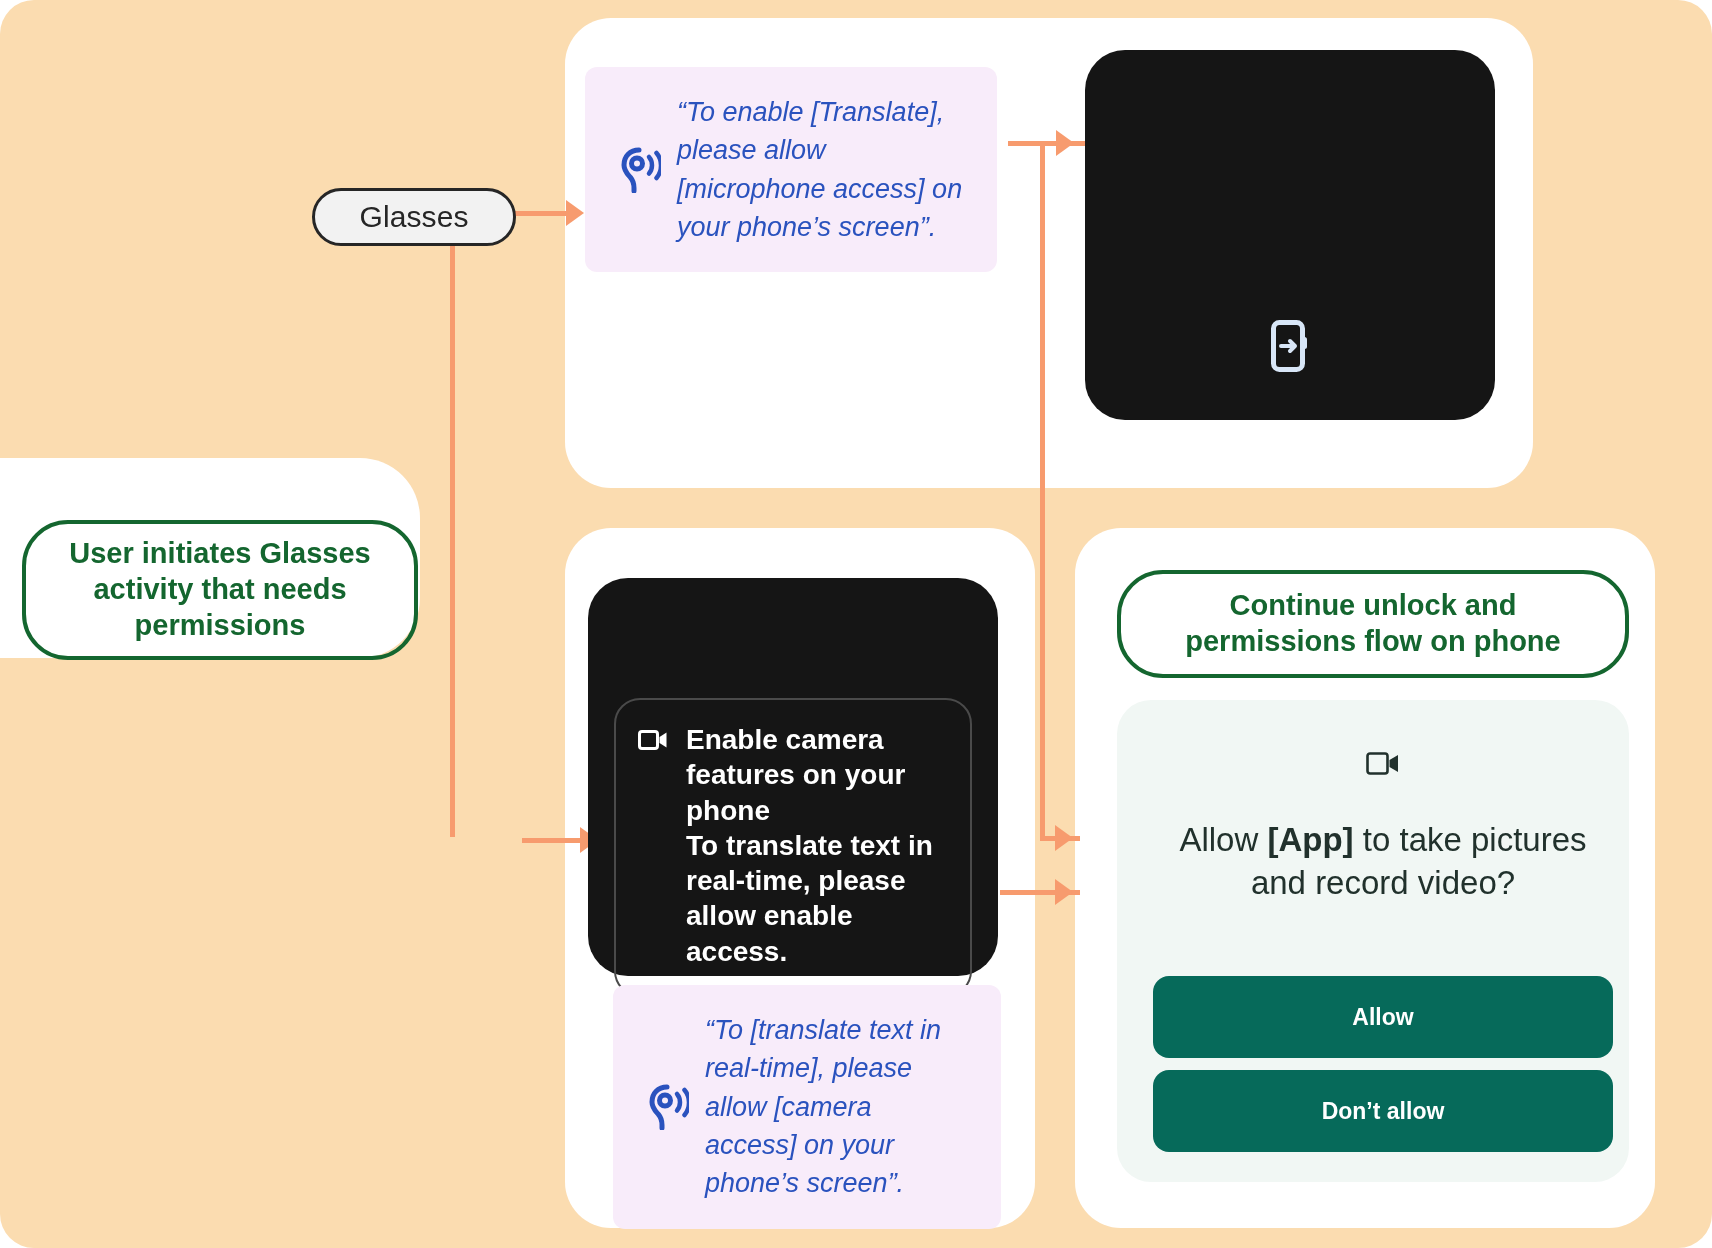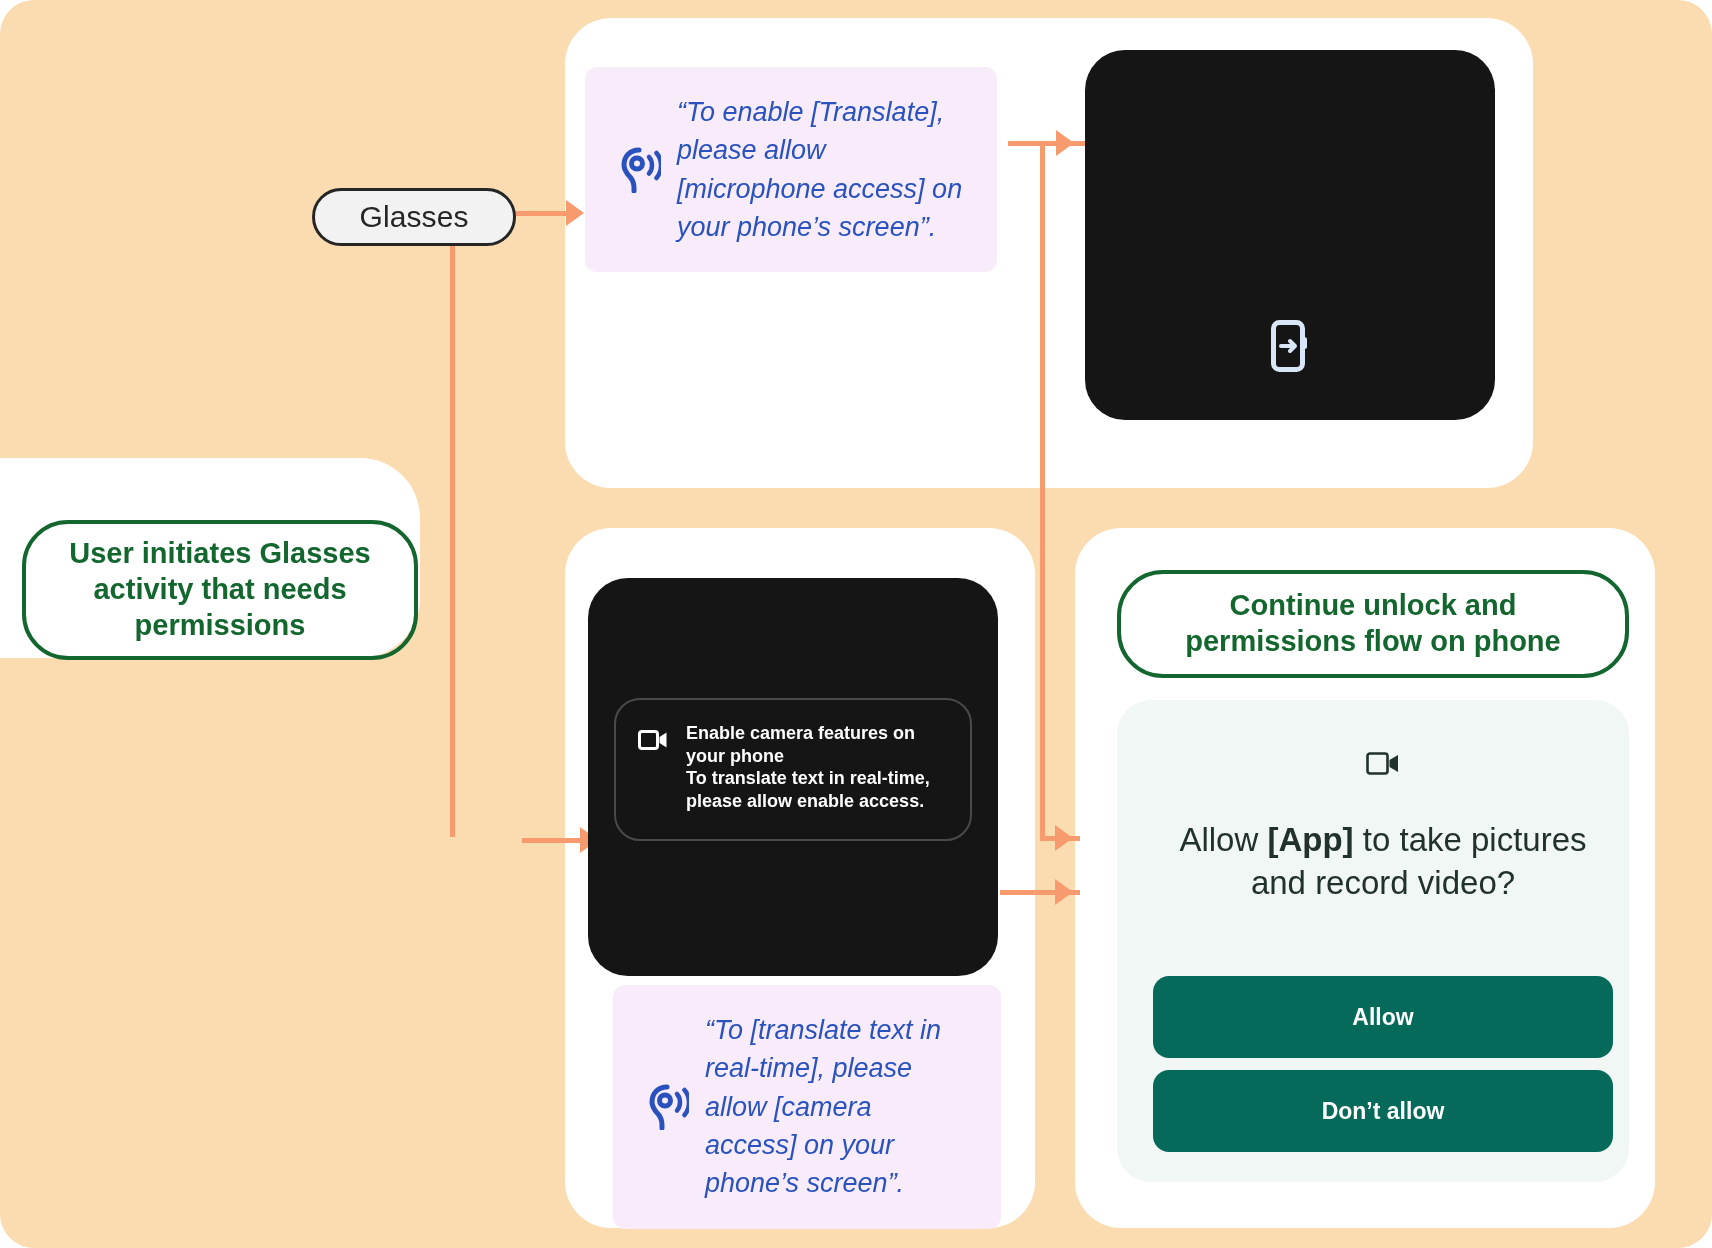--- a/index.html
+++ b/index.html
@@ -147,21 +147,21 @@
     width: 358px;
     border: 2px solid #4a4a4a;
     border-radius: 26px;
     padding: 22px 24px 26px 22px;
     box-sizing: border-box;
     display: flex;
     gap: 18px;
     color: #ffffff;
   }
   #camera-notification .cam-icon { flex: 0 0 auto; width: 30px; height: 24px; margin-top: 6px; }
-  #camera-notification .notif-body { font-size: 18px; line-height: 1.26; font-weight: bold; }
+  #camera-notification .notif-body { font-size: 28px; line-height: 1.26; font-weight: bold; }
   #camera-notification .notif-title { margin: 0; }
   #camera-notification .notif-desc  { margin: 0; }
 
   
   #permission-dialog {
     position: absolute;
     left: 1117px;
     top: 700px;
     width: 512px;
     height: 482px;

